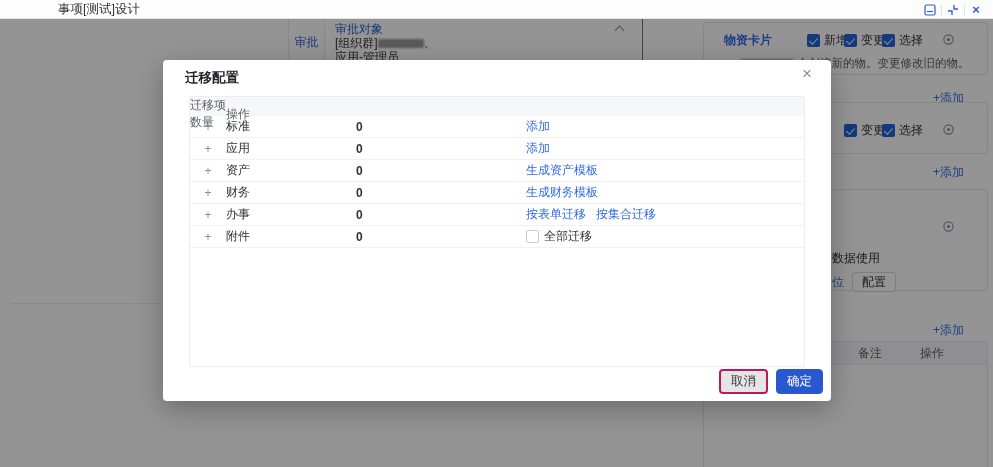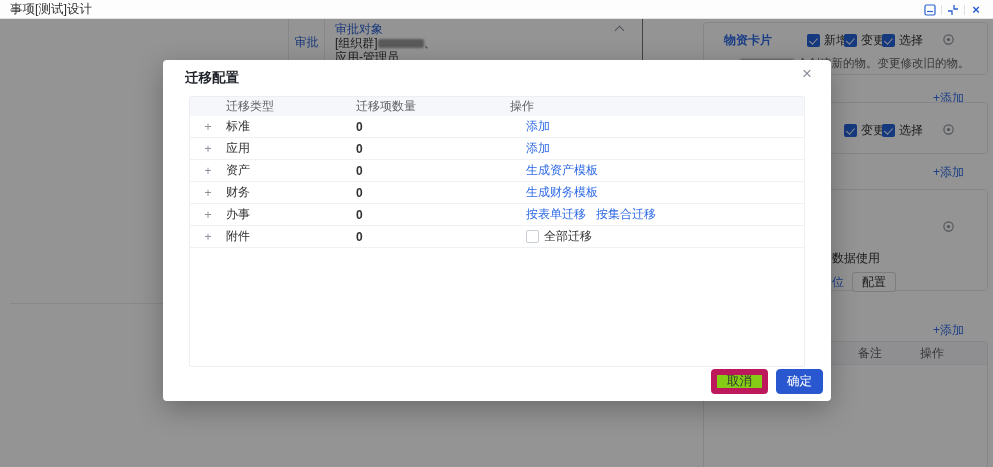--- a/index.html
+++ b/index.html
@@ -2,21 +2,21 @@
 <html><head>
 <meta charset="utf-8">
 <style>
   * { margin:0; padding:0; box-sizing:border-box; }
   html,body { width:993px; height:467px; }
   body { font-family:"Liberation Sans","DejaVu Sans",sans-serif; font-size:12px; color:#333; background:#fff; }
   .screen { position:relative; width:993px; height:467px; overflow:hidden; background:#fff; }
 
   
   .app-header { position:absolute; left:0; top:0; width:993px; height:19px; background:#fdfdfd;
-                border-bottom:1px solid #e4e4e4; display:flex; align-items:center; z-index:1; }
+                border-bottom:1px solid #e4e4e4; display:flex; align-items:center; z-index:1;padding-left:48px; }
   .app-title { margin-left:10px; font-size:12.5px; color:#303133; }
   .hdr-icons { position:absolute; right:6px; top:0; height:19px; display:flex; align-items:center; gap:0; }
   .hdr-ic { width:22px; height:16px; display:flex; align-items:center; justify-content:center; cursor:pointer; }
   .hdr-sep { width:1px; height:10px; background:#e0e0e0; }
   .hdr-close { color:#2a5fd0; font-size:13px; line-height:1; font-weight:bold; }
 
   
   .bg-content { position:absolute; left:0; top:19px; width:993px; height:448px; background:#fff; z-index:1; }
   .left-divider { position:absolute; left:10px; top:284px; width:680px; height:1px; background:#ededed; }
 
@@ -80,21 +80,21 @@
   .mrow { display:grid; grid-template-columns:36px 130px 154px 1fr; height:22px; align-items:center;
           border-bottom:1px solid #f0f1f4; font-size:12px; color:#303133; }
   .expander { justify-self:center; color:#8a8f99; font-size:12px; cursor:pointer; width:14px; text-align:center; }
   .m-count { font-weight:bold; }
   .m-actions { display:flex; gap:10px; align-items:center;margin-left:16px; }
   .m-link { color:#2f6be6; cursor:pointer; }
   .m-cbwrap { display:flex; align-items:center; gap:5px; }
   .m-footer { position:absolute; right:8px; bottom:7px; display:flex; gap:8px; }
   .btn { height:25px; padding:0 10px; border-radius:4px; font-size:12.5px; display:flex; align-items:center;
          cursor:pointer; font-family:inherit; }
-  .btn-default { background:#84cc16; border:6px solid #be185d; color:#303133; }
+  .btn-default { background:#e5e5e5; border:2px solid #be185d; color:#303133; }
   .btn-primary { background:#2857cf; border:1px solid #2857cf; color:#fff; }
 
   svg { display:block; }
 </style>
 </head>
 <body>
 
 <div class="screen">
 
   <div class="app-header">
@@ -223,21 +223,20 @@
   </div>
 
   <div class="overlay"></div>
 
   <div class="modal">
     <div class="m-title">迁移配置</div>
     <div class="m-close">×</div>
 
     <div class="m-table">
       <div class="m-thead">
-        <span class="h1">迁移类型</span>
         <span>迁移项数量</span>
         <span>操作</span>
       </div>
 
       <div class="mrow">
         <span class="expander">+</span>
         <span>标准</span>
         <span class="m-count">0</span>
         <span class="m-actions">
             <span class="m-link">添加</span>

